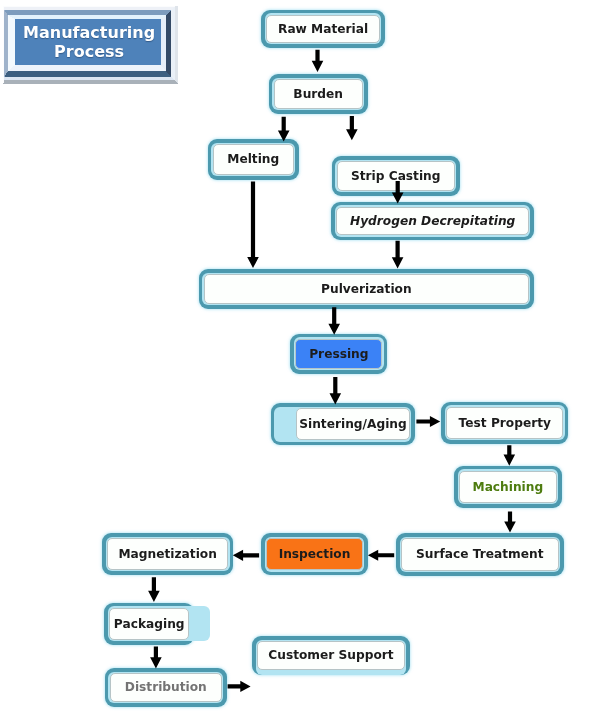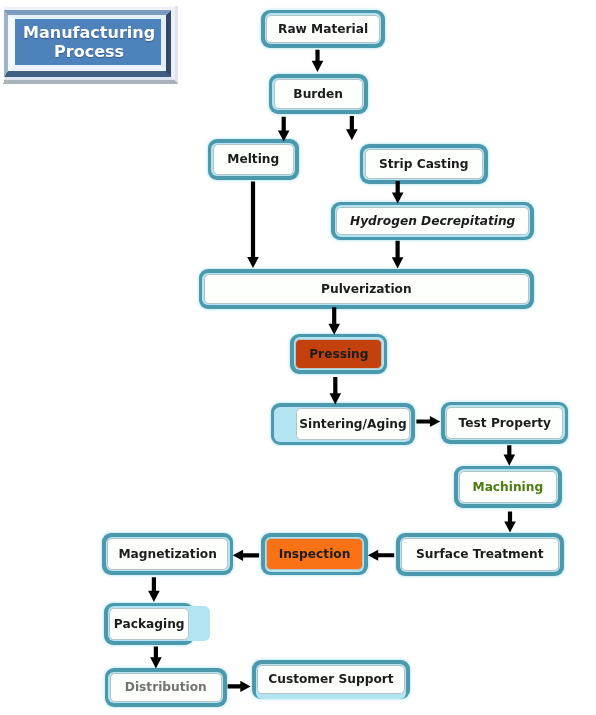--- a/index.html
+++ b/index.html
@@ -72,21 +72,21 @@
           <span class="lbl" style="font-size: 12.2px; color: rgb(28, 28, 28);">Burden</span>
         </div>
       </div>
       <div class="node" style="left: 207.5px; top: 139.3px; width: 91.5px; height: 40.5px;">
         <div class="outer" style="background: rgb(76, 153, 174); border-radius: 9px; box-shadow: rgba(150, 220, 240, 0.55) 0px 0px 2.5px 1px;"></div>
         <div class="ring" style="position: absolute; left: 3.7px; top: 3.7px; width: 84.1px; height: 33.1px; background: rgb(178, 228, 242); border-radius: 6px;"></div>
         <div class="inner" style="inset: 5px; border: 1px solid rgb(182, 196, 198); border-radius: 5px; background: rgb(253, 255, 253);">
           <span class="lbl" style="font-size: 12.2px; color: rgb(28, 28, 28);">Melting</span>
         </div>
       </div>
-      <div class="node" style="left: 331.6px; top: 144px; width: 128.3px; height: 40px; margin-left: 28px;">
+      <div class="node" style="left: 331.6px; top: 156px; width: 128.3px; height: 40px;">
         <div class="outer" style="background: rgb(76, 153, 174); border-radius: 9px; box-shadow: rgba(150, 220, 240, 0.55) 0px 0px 2.5px 1px;"></div>
         <div class="ring" style="position: absolute; left: 3.7px; top: 3.7px; width: 120.9px; height: 32.6px; background: rgb(178, 228, 242); border-radius: 6px;"></div>
         <div class="inner" style="inset: 5px; border: 1px solid rgb(182, 196, 198); border-radius: 5px; background: rgb(253, 255, 253);">
           <span class="lbl" style="font-size: 12.2px; color: rgb(28, 28, 28);">Strip Casting</span>
         </div>
       </div>
       <div class="node" style="left: 331.4px; top: 201.7px; width: 202.5px; height: 38.6px;">
         <div class="outer" style="background: rgb(76, 153, 174); border-radius: 9px; box-shadow: rgba(150, 220, 240, 0.55) 0px 0px 2.5px 1px;"></div>
         <div class="ring" style="position: absolute; left: 3.7px; top: 3.7px; width: 195.1px; height: 31.2px; background: rgb(178, 228, 242); border-radius: 6px;"></div>
         <div class="inner" style="inset: 5px; border: 1px solid rgb(182, 196, 198); border-radius: 5px; background: rgb(253, 255, 253);">
@@ -96,21 +96,21 @@
       <div class="node" style="left: 198.6px; top: 269.2px; width: 335.5px; height: 40px;">
         <div class="outer" style="background: rgb(76, 153, 174); border-radius: 9px; box-shadow: rgba(150, 220, 240, 0.55) 0px 0px 2.5px 1px;"></div>
         <div class="ring" style="position: absolute; left: 3.7px; top: 3.7px; width: 328.1px; height: 32.6px; background: rgb(178, 228, 242); border-radius: 6px;"></div>
         <div class="inner" style="inset: 5px; border: 1px solid rgb(182, 196, 198); border-radius: 5px; background: rgb(253, 255, 253);">
           <span class="lbl" style="font-size: 12.2px; color: rgb(28, 28, 28);">Pulverization</span>
         </div>
       </div>
       <div class="node" style="left: 290.4px; top: 333.7px; width: 96.9px; height: 40px;">
         <div class="outer" style="background: rgb(76, 153, 174); border-radius: 9px; box-shadow: rgba(150, 220, 240, 0.55) 0px 0px 2.5px 1px;"></div>
         <div class="ring" style="position: absolute; left: 3.7px; top: 3.7px; width: 89.5px; height: 32.6px; background: rgb(178, 228, 242); border-radius: 6px;"></div>
-        <div class="inner" style="inset: 5px; border: 1px solid rgb(182, 196, 198); border-radius: 5px; background: #c2410c;">
+        <div class="inner" style="inset: 5px; border: 1px solid rgb(182, 196, 198); border-radius: 5px; background: #3b82f6;">
           <span class="lbl" style="font-size: 12.2px; color: rgb(28, 28, 28);">Pressing</span>
         </div>
       </div>
       <div class="node" style="left: 270.8px; top: 403.2px; width: 144.4px; height: 42.1px;">
         <div class="outer" style="background: rgb(76, 153, 174); border-radius: 9px; box-shadow: rgba(150, 220, 240, 0.55) 0px 0px 2.5px 1px;"></div>
         <div class="ring" style="position: absolute; left: 3.7px; top: 3.7px; width: 137px; height: 34.7px; background: rgb(178, 228, 242); border-radius: 6px;"></div>
         <div class="inner" style="inset: 5px; border: 1px solid rgb(182, 196, 198); border-radius: 5px; background: rgb(253, 255, 253); margin-left: 20px;">
           <span class="lbl" style="font-size: 12.2px; color: rgb(28, 28, 28);">Sintering/Aging</span>
         </div>
       </div>
@@ -156,21 +156,21 @@
           <span class="lbl" style="font-size: 12.2px; color: rgb(28, 28, 28);">Packaging</span>
         </div>
       </div>
       <div class="node" style="left: 104.7px; top: 668.1px; width: 122.2px; height: 38.5px;">
         <div class="outer" style="background: rgb(76, 153, 174); border-radius: 9px; box-shadow: rgba(150, 220, 240, 0.55) 0px 0px 2.5px 1px;"></div>
         <div class="ring" style="position: absolute; left: 3.7px; top: 3.7px; width: 114.8px; height: 31.1px; background: rgb(178, 228, 242); border-radius: 6px;"></div>
         <div class="inner" style="inset: 5px; border: 1px solid rgb(182, 196, 198); border-radius: 5px; background: rgb(253, 255, 253);">
           <span class="lbl" style="font-size: 12.2px; color: #737373;">Distribution</span>
         </div>
       </div>
-      <div class="node" style="left: 252.2px; top: 660px; width: 157.6px; height: 39px;">
+      <div class="node" style="left: 252.2px; top: 636px; width: 157.6px; height: 39px;">
         <div class="outer" style="background: rgb(76, 153, 174); border-radius: 9px; box-shadow: rgba(150, 220, 240, 0.55) 0px 0px 2.5px 1px;"></div>
         <div class="ring" style="position: absolute; left: 3.7px; top: 3.7px; width: 150.2px; height: 35.5px; background: rgb(178, 228, 242); border-radius: 6px;"></div>
         <div class="inner" style="inset: 5px; border: 1px solid rgb(182, 196, 198); border-radius: 5px; background: rgb(253, 255, 253);">
           <span class="lbl" style="font-size: 12.2px; color: rgb(28, 28, 28);">Customer Support</span>
         </div>
       </div>
     </div>
 
   <svg id="connectors" viewBox="0 0 596 715" width="596" height="715">
       <g>

